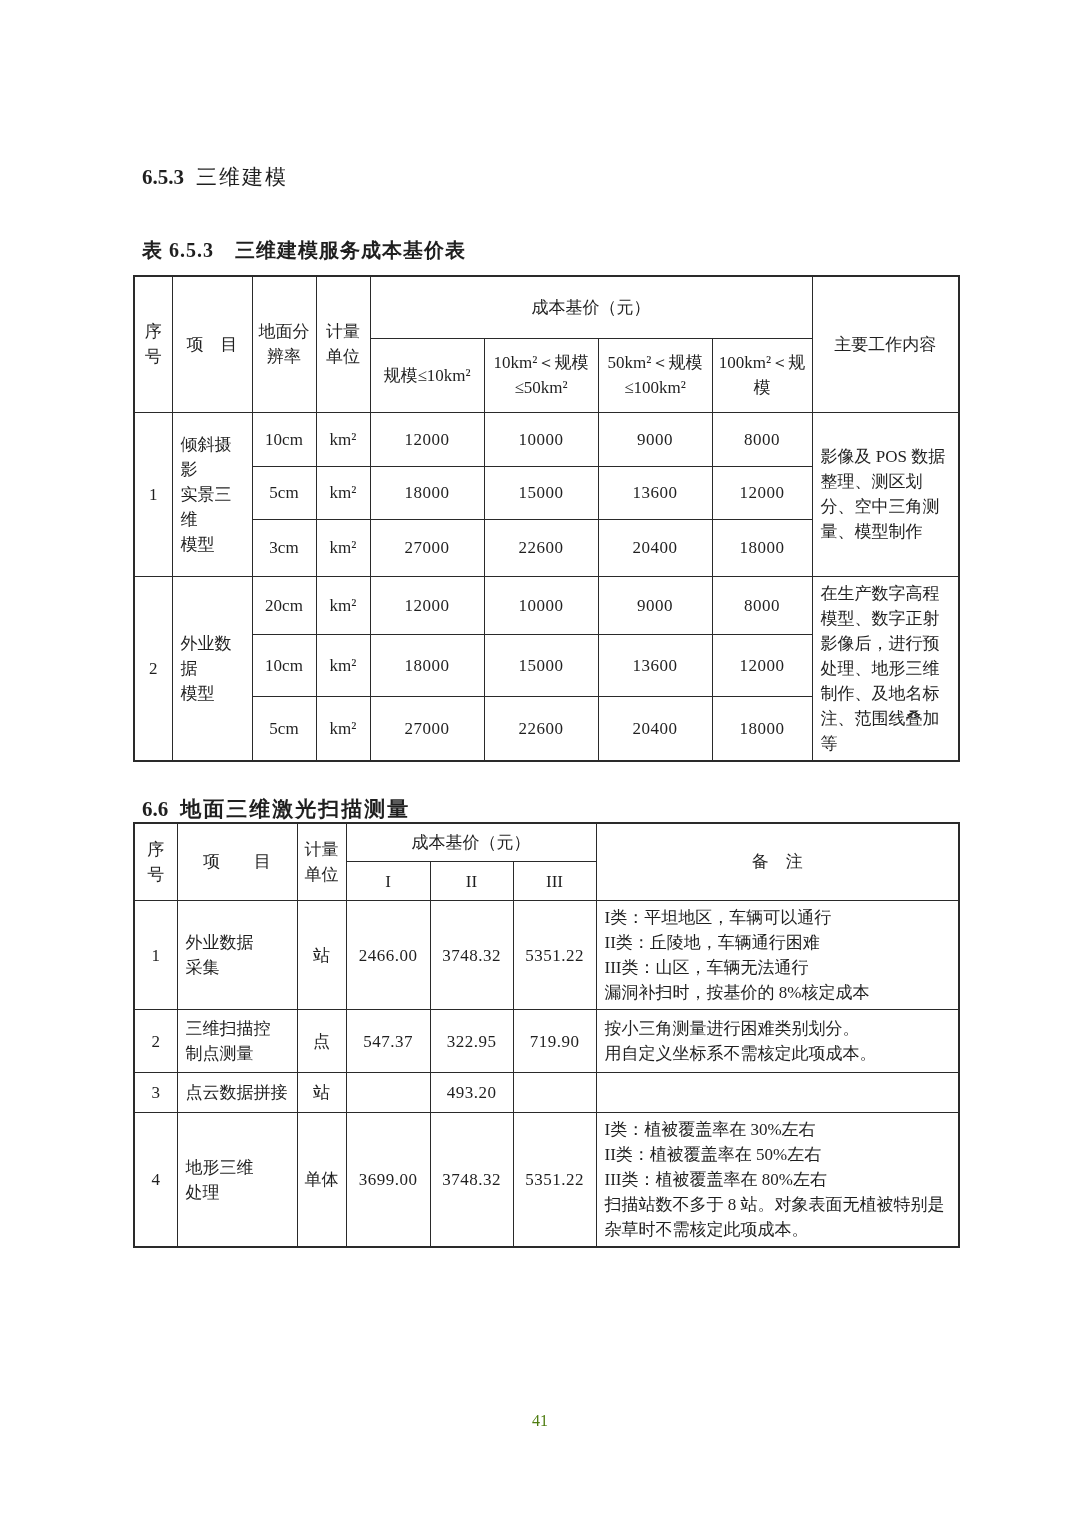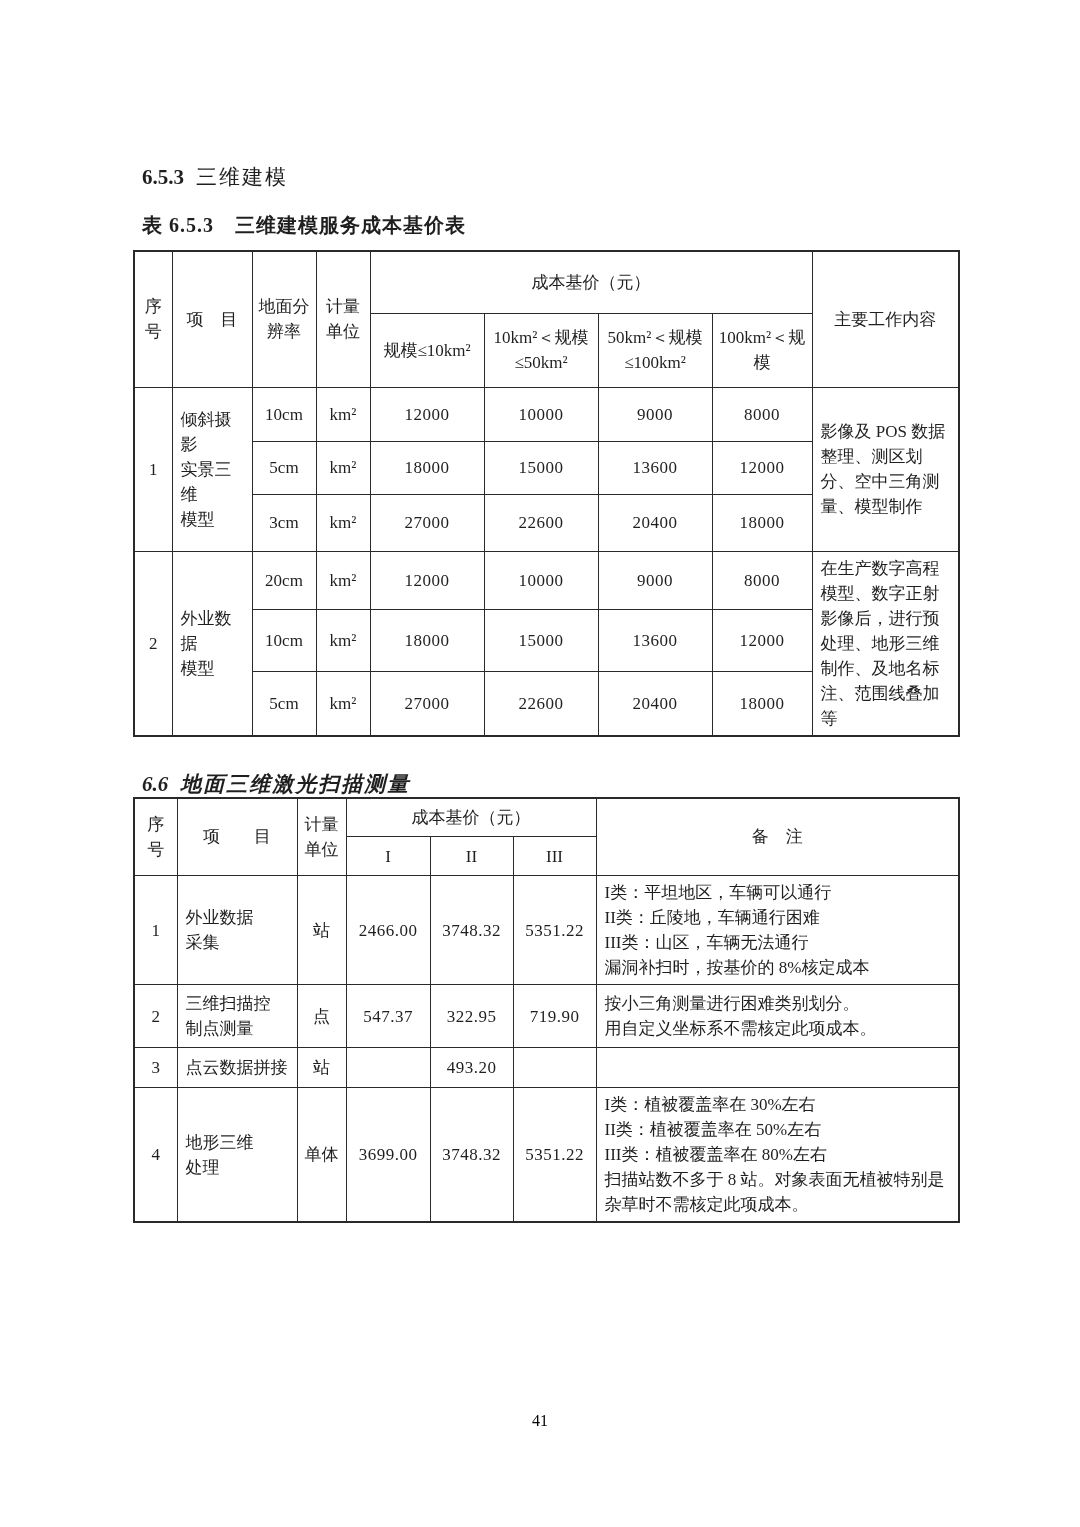--- a/index.html
+++ b/index.html
@@ -7,39 +7,39 @@
     width:1080px;height:1527px;background:#ffffff;position:relative;
     font-family:"Liberation Serif","DejaVu Serif",serif;
     color:#1f1f1f;
   }
   .content{position:absolute;left:133px;top:164px;width:825px;}
   .section-heading{margin:0 0 0 9px;font-size:21px;line-height:26px;}
   .sec-num{font-weight:bold;margin-right:12px;}
   .sec-title{letter-spacing:2px;}
   .sec-title.bold{font-weight:bold;}
   .table-title{margin:30px 0 12px 9px;font-size:20px;font-weight:bold;letter-spacing:1px;line-height:26px;}
-  .table-title.first{margin-top:22px;}
-  .gap-top{margin-top:34px;font-style:italic;}
+  .table-title.first{margin-top:47px;}
+  .gap-top{margin-top:34px;}
 
   table{border-collapse:collapse;width:825px;table-layout:fixed;border:2px solid #2a2a2a;}
   td{
     border:1px solid #2a2a2a;font-size:17px;text-align:center;vertical-align:middle;
     padding:2px 4px;line-height:25px;word-break:break-all;
   }
   td.pre{white-space:pre-line;}
   td.left{text-align:left;padding:4px 8px;}
   td.num{letter-spacing:0.5px;}
   .rh62{height:62px}.rh74{height:74px}
   .rh54{height:54px}.rh53{height:53px}.rh57{height:57px}
   .rh56{height:56px}.rh60{height:60px}.rh61{height:61px}
   .rh39{height:39px}.rh102{height:102px}.rh63{height:63px}.rh40{height:40px}.rh115{height:115px}
 
   .page-number{
     position:absolute;top:1412px;left:0;width:1080px;text-align:center;
-    font-size:16px;color:#000000;
+    font-size:16px;color:#4d7c0f;
   }
 </style>
 </head>
 <body>
 
 <div class="content">
 
   <div class="section-heading">
     <span class="sec-num">6.5.3</span><span class="sec-title">三维建模</span>
   </div>

